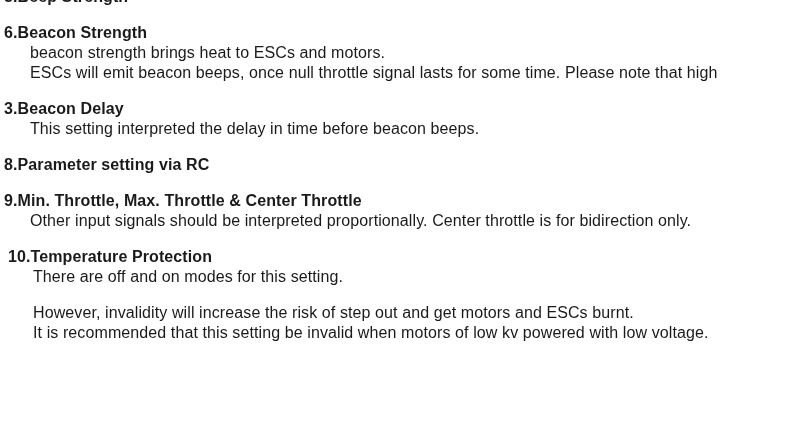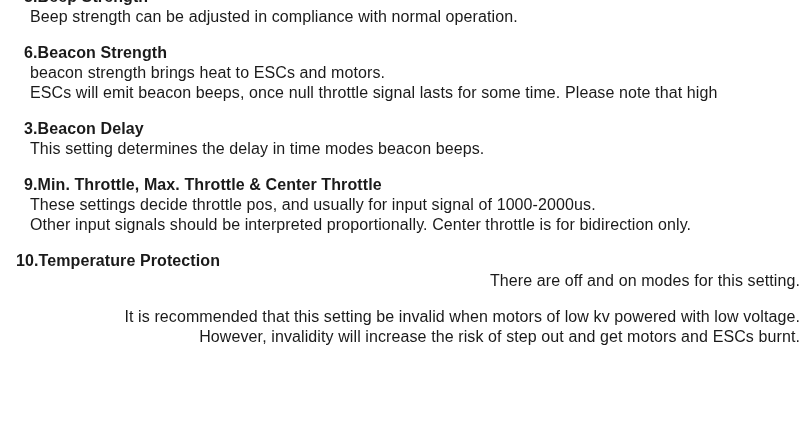--- a/index.html
+++ b/index.html
@@ -24,73 +24,72 @@
   }
   .section {
     margin: 16px 0 0 0;
   }
   
   .section.clipped-top {
     margin-top: -13px;
   }
   .heading {
     margin: 0;
-    padding-left: 24px;
+    padding-left: 4px;
     font-size: 16px;
     line-height: 20px;
     font-weight: 700;
     letter-spacing: 0.1px;
     white-space: nowrap;
   }
   .line {
     margin: 0;
     padding-left: 30px;
     font-size: 16px;
     line-height: 20px;
     font-weight: 400;
     letter-spacing: 0.1px;
     white-space: nowrap;
   }
   
-  .section.dd .heading { padding-left: 16px; }
-  .section.dd .line    { padding-left: 33px; text-align: right; }
+  .section.dd .heading { padding-left: 8px; }
+  .section.dd .line    { padding-left: 33px; }
 </style>
 </head>
 <body>
 
 <div class="page">
 
   <section class="section clipped-top">
     <h2 class="heading">5.Beep Strength</h2>
-    <p class="line">Beep strength can be adjusted in compliance with normal operation.</p>
   </section>
 
   <section class="section">
     <h2 class="heading">6.Beacon Strength</h2>
     <p class="line">beacon strength brings heat to ESCs and motors.</p>
     <p class="line">ESCs will emit beacon beeps, once null throttle signal lasts for some time. Please note that high</p>
   </section>
 
   <section class="section">
     <h2 class="heading">3.Beacon Delay</h2>
-    <p class="line">This setting determines the delay in time modes beacon beeps.</p>
+    <p class="line">This setting interpreted the delay in time before beacon beeps.</p>
   </section>
 
   <section class="section">
+    <h2 class="heading">8.Parameter setting via RC</h2>
   </section>
 
   <section class="section">
     <h2 class="heading">9.Min. Throttle, Max. Throttle &amp; Center Throttle</h2>
-    <p class="line">These settings decide throttle pos, and usually for input signal of 1000-2000us.</p>
     <p class="line">Other input signals should be interpreted proportionally. Center throttle is for bidirection only.</p>
   </section>
 
   <section class="section dd">
     <h2 class="heading">10.Temperature Protection</h2>
     <p class="line">There are off and on modes for this setting.</p>
   </section>
 
   <section class="section dd">
+    <p class="line">However, invalidity will increase the risk of step out and get motors and ESCs burnt.</p>
     <p class="line">It is recommended that this setting be invalid when motors of low kv powered with low voltage.</p>
-    <p class="line">However, invalidity will increase the risk of step out and get motors and ESCs burnt.</p>
   </section>
 
 </div>
 
 </body></html>

